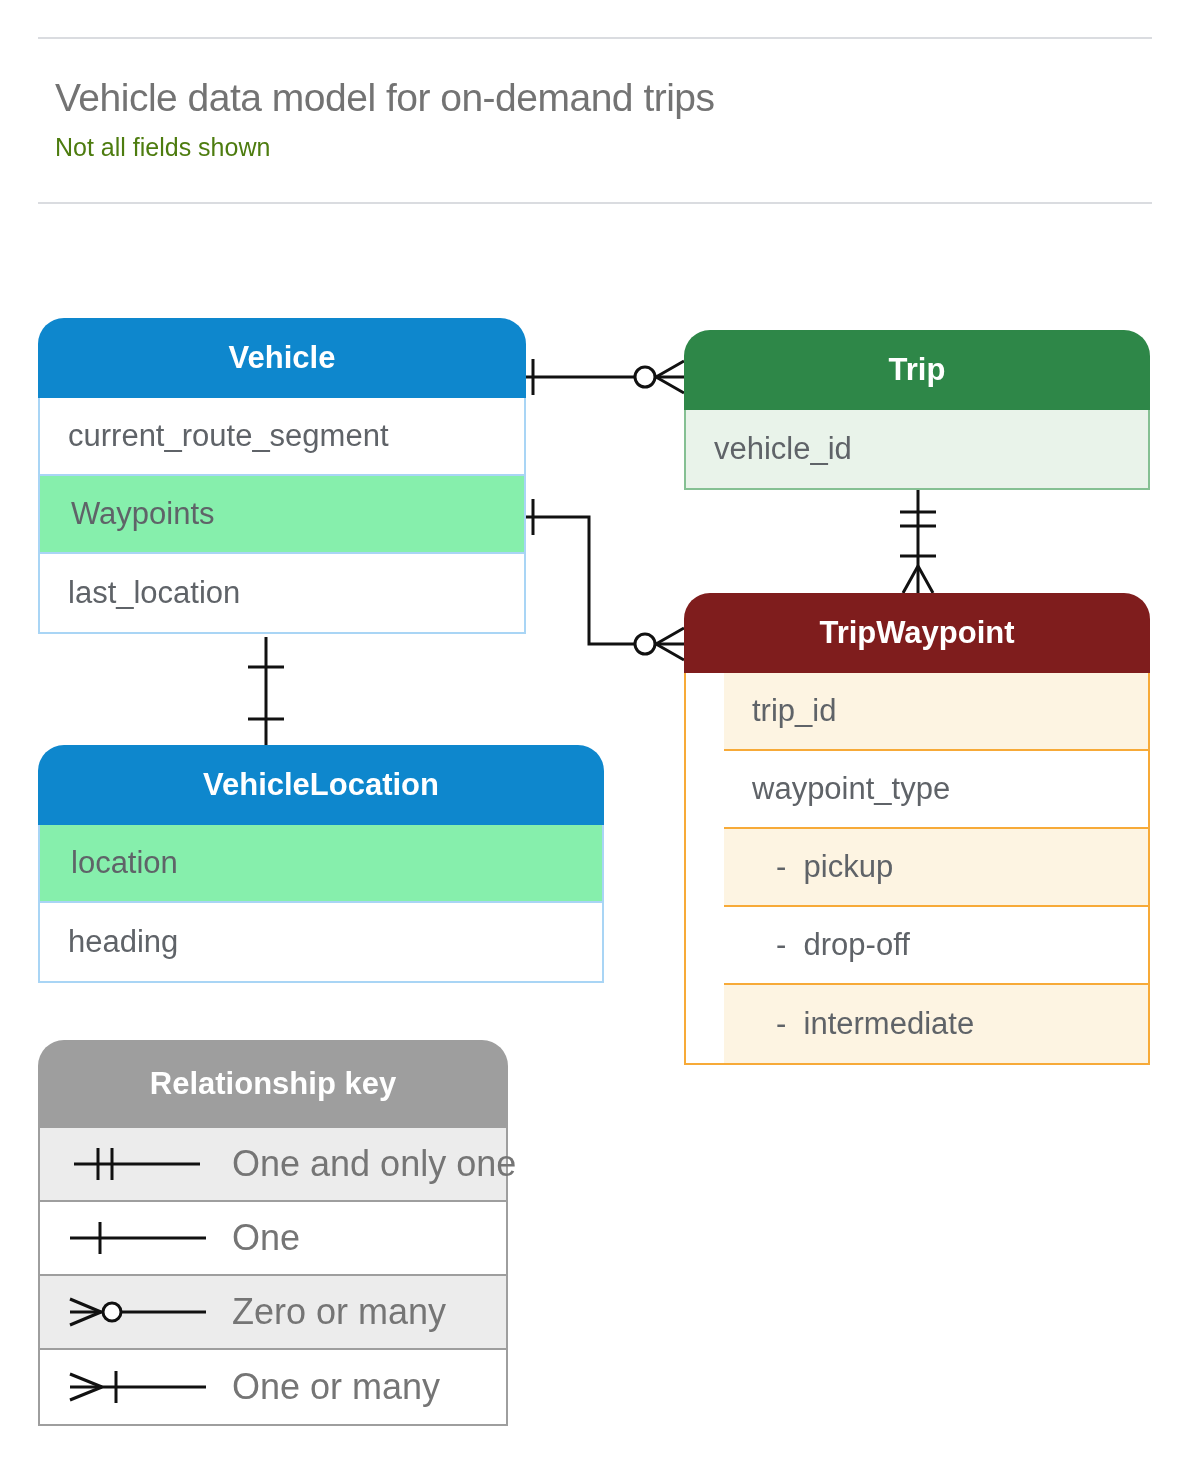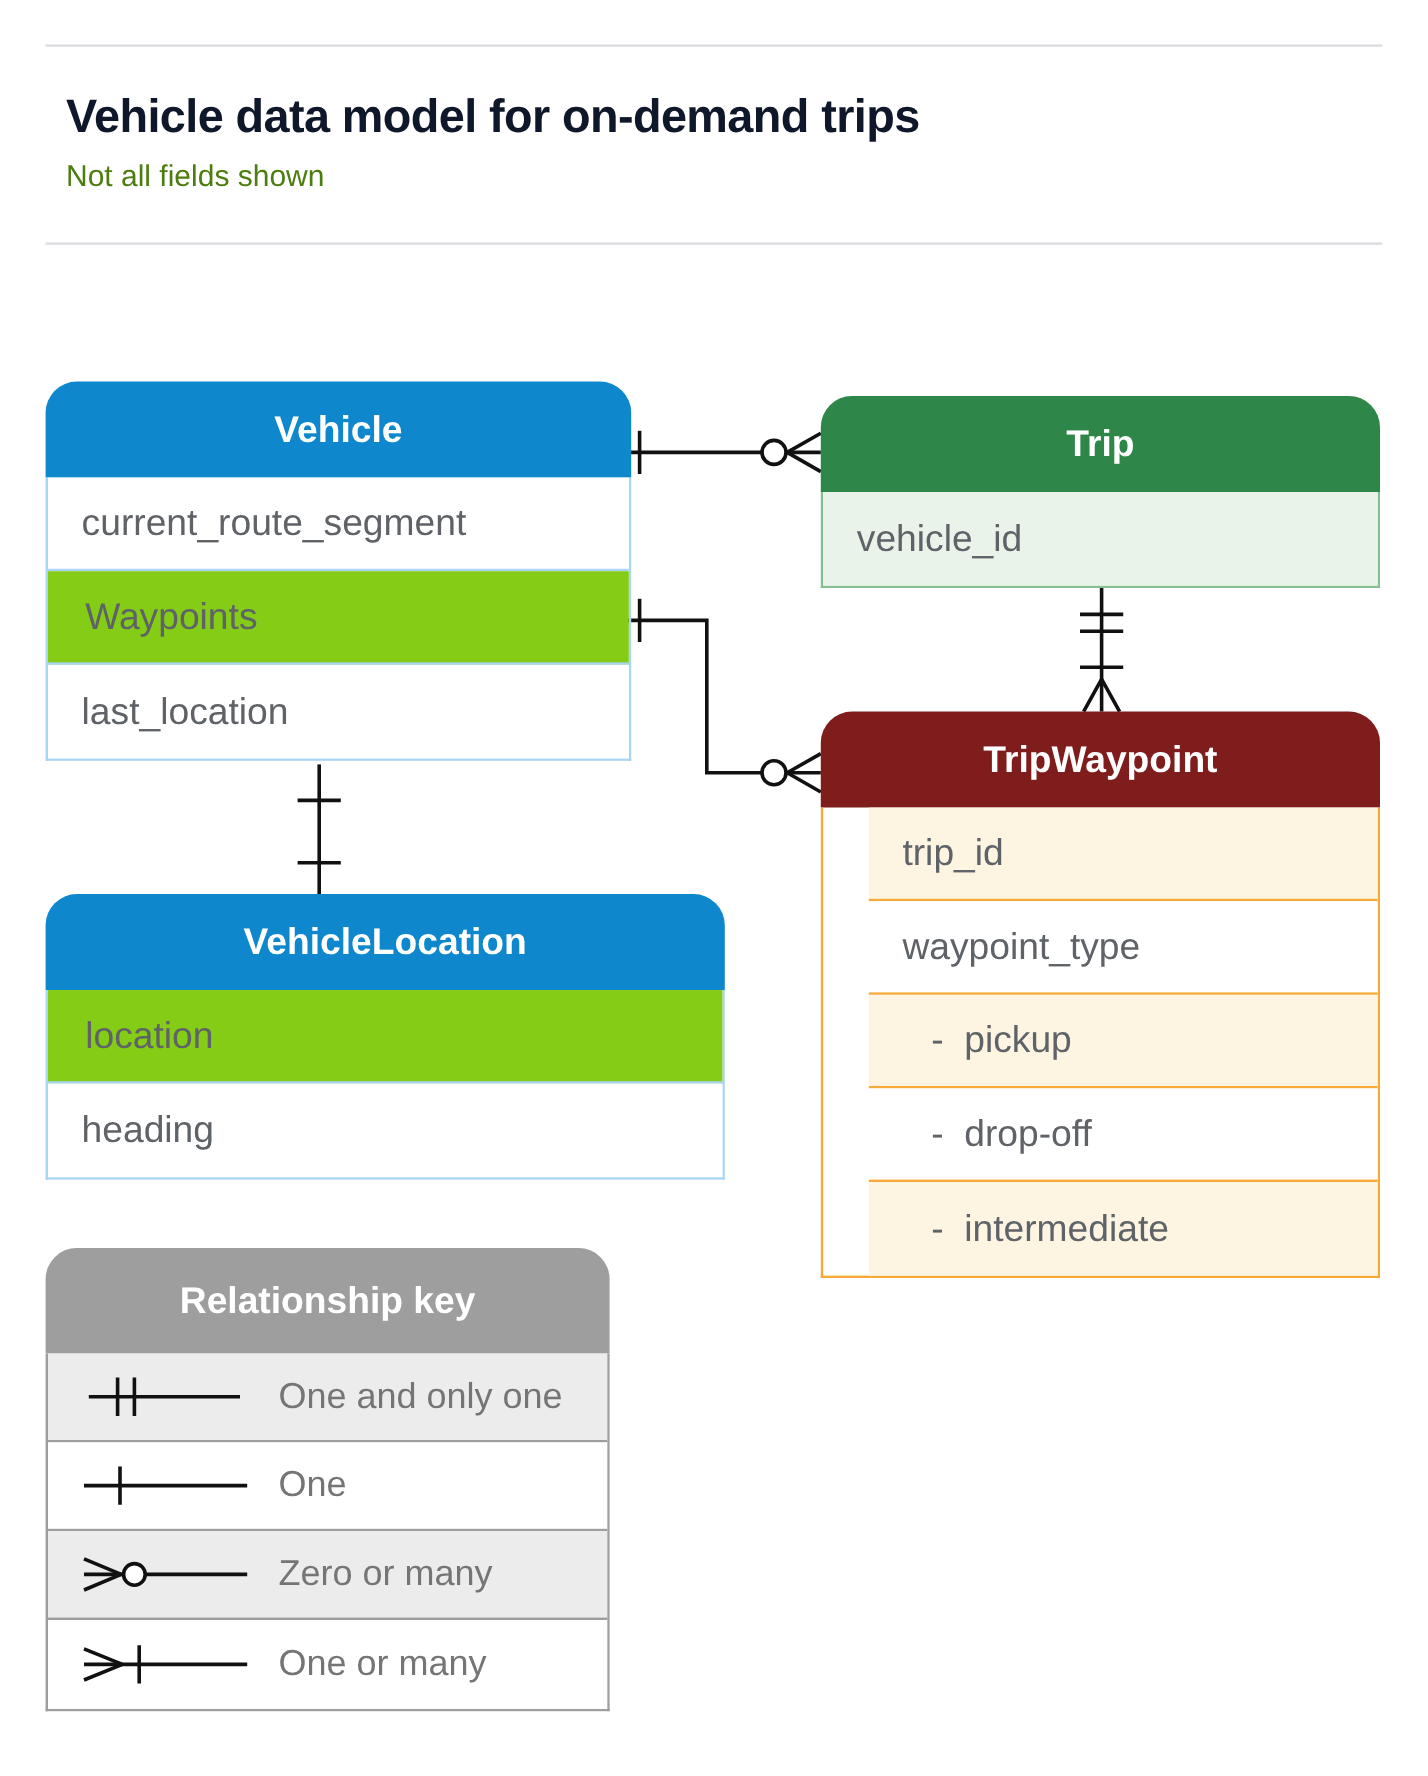--- a/index.html
+++ b/index.html
@@ -23,23 +23,23 @@
     height: 2px;
     background: #dadce0;
   }
   #rule-top { top: 37px; }
   #rule-bottom { top: 202px; }
   #page-title {
     position: absolute;
     left: 55px;
     top: 76px;
     font-size: 39px;
-    font-weight: 700;
+    font-weight: 400;
     letter-spacing: -0.5px;
-    color: #0f172a;
+    color: #737373;
   }
   #page-subtitle {
     position: absolute;
     left: 55px;
     top: 133px;
     font-size: 25px;
     font-weight: 400;
     color: #4d7c0f;
   }
   #connectors {
@@ -75,21 +75,21 @@
     border-bottom: 2px solid;
     white-space: pre;
   }
   .etable .trow:last-child { border-bottom: none; }
   .etable .trow.indent { padding-left: 52px; }
 
   
   .blue .thead { background: #0e87cd; }
   .blue .tbody { border-color: #a9d5f5; }
   .blue .trow { border-color: #a9d5f5; background: #ffffff; text-align: center; }
-  .blue .trow.shaded { background: #84cc16; padding-left: 31px; }
+  .blue .trow.shaded { background: #86efac; padding-left: 31px; }
 
   
   .green .thead { background: #2e8748; }
   .green .tbody { border-color: #85c093; }
   .green .trow { border-color: #85c093; background: #ffffff; }
   .green .trow.shaded { background: #e9f3ea; }
 
   
   .orange .thead { background: #7f1d1d; }
   .orange .tbody { border-color: #f7aa38; padding-left: 38px; }
@@ -104,21 +104,21 @@
     line-height: 88px;
     border-radius: 26px 26px 0 0;
   }
   #legend .tbody { border: 0 solid #9e9e9e; border-width: 0 2px 2px 2px; }
   #legend .trow {
     height: 74px;
     display: flex;
     align-items: center;
     border-bottom: 2px solid #9e9e9e;
     background: #ffffff;
-    font-size: 30px;
+    font-size: 36px;
     color: #757575;
     padding-left: 14px;
   }
   #legend .trow:last-child { border-bottom: none; }
   #legend .trow.shaded { background: #ececec; }
   #legend .sym { width: 178px; flex: none; display: flex; align-items: center; }
 
   #vehicle-table { left: 38px; top: 318px; width: 488px; }
   #trip-table { left: 684px; top: 330px; width: 466px; }
   #tripwaypoint-table { left: 684px; top: 593px; width: 466px; }

